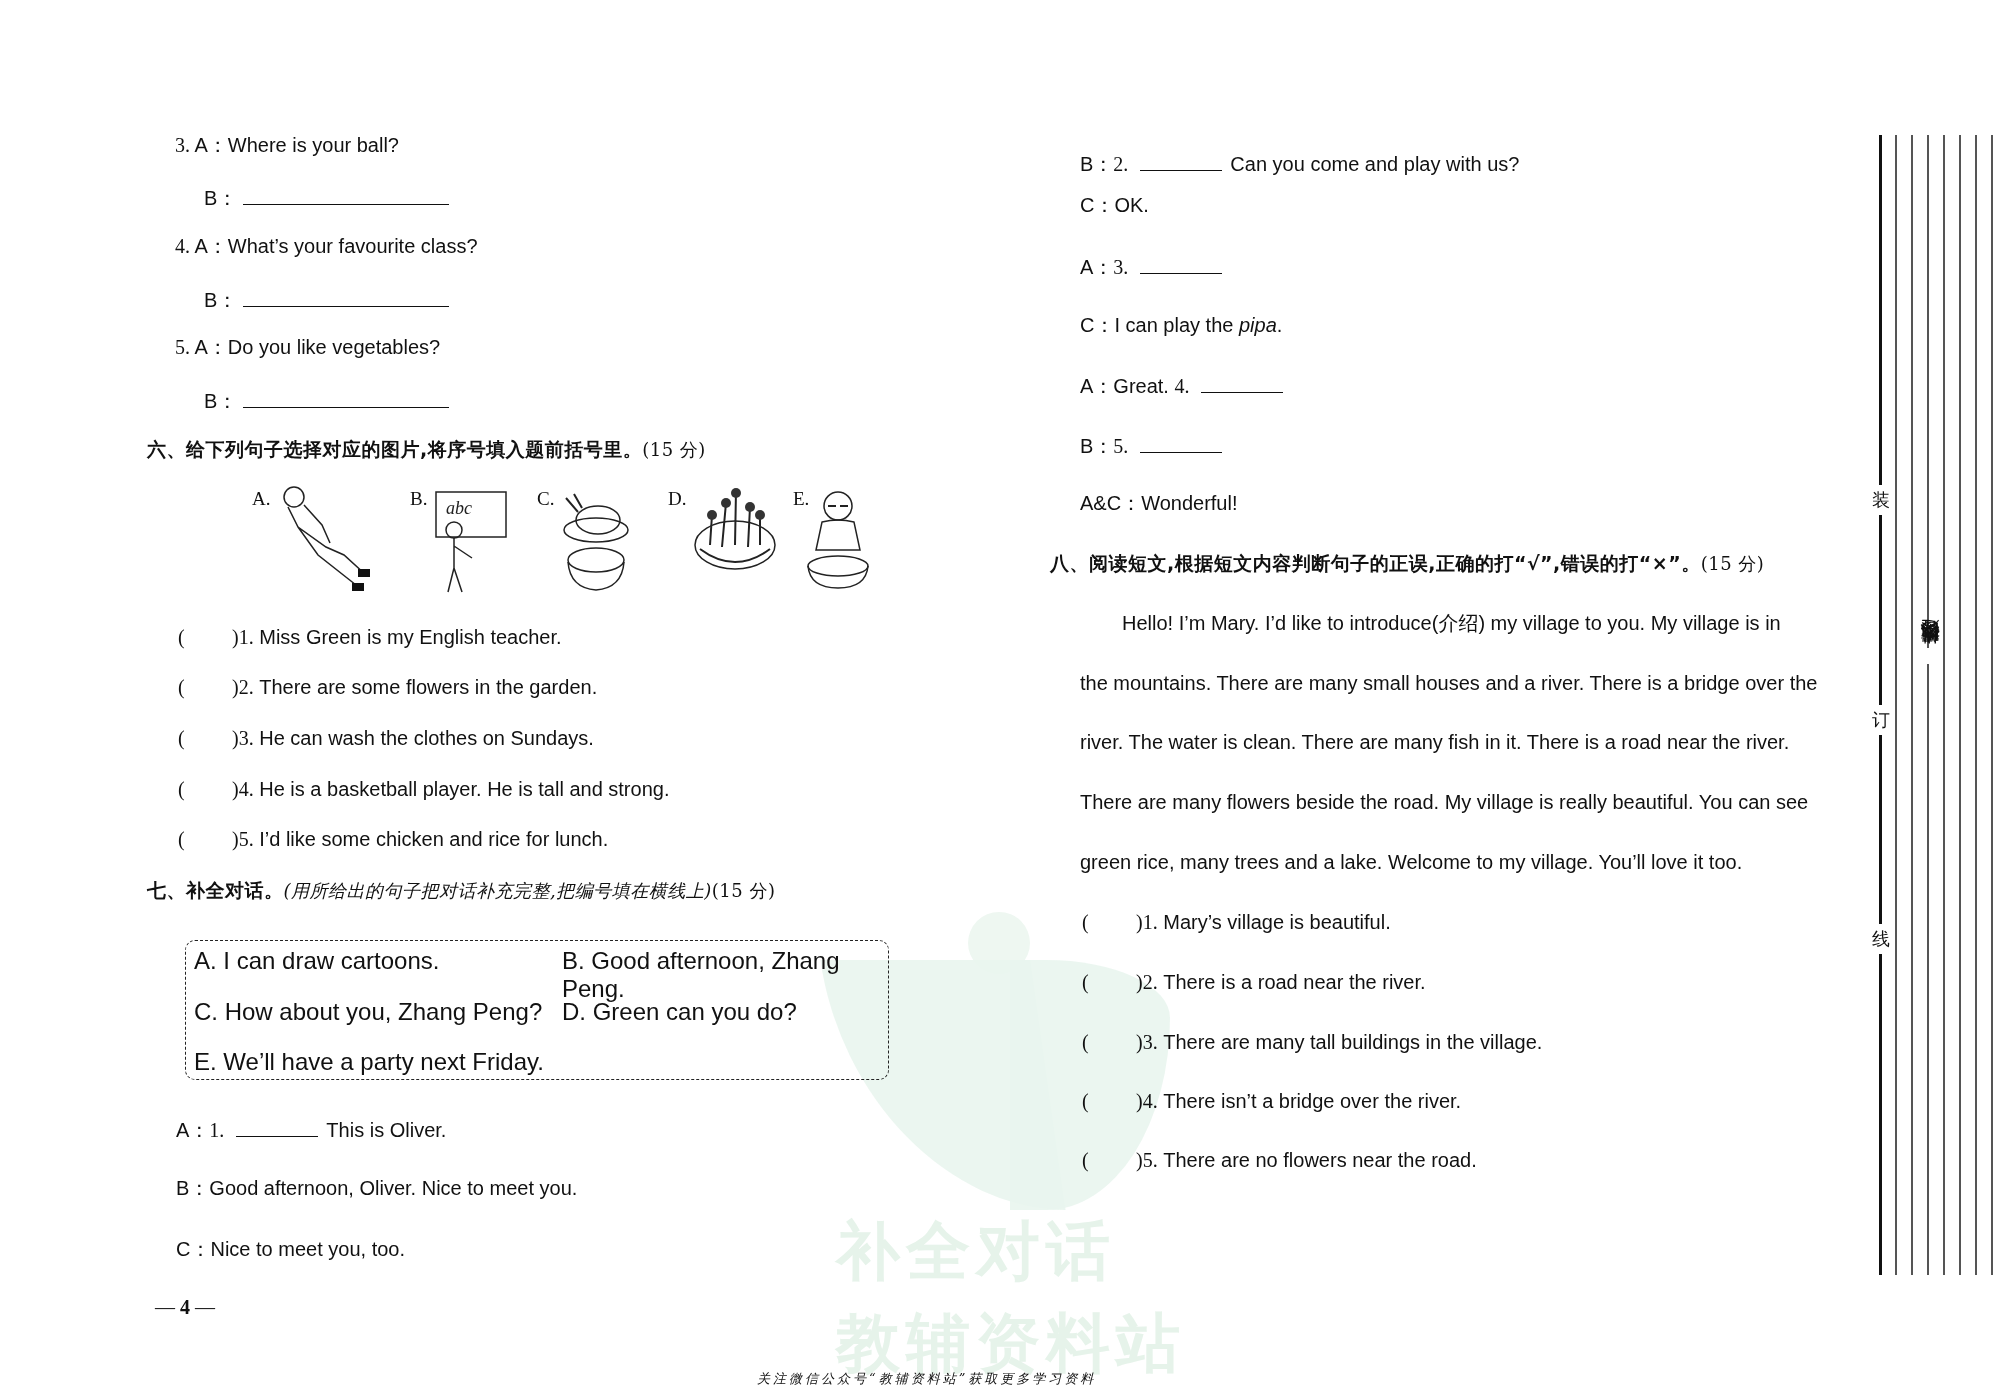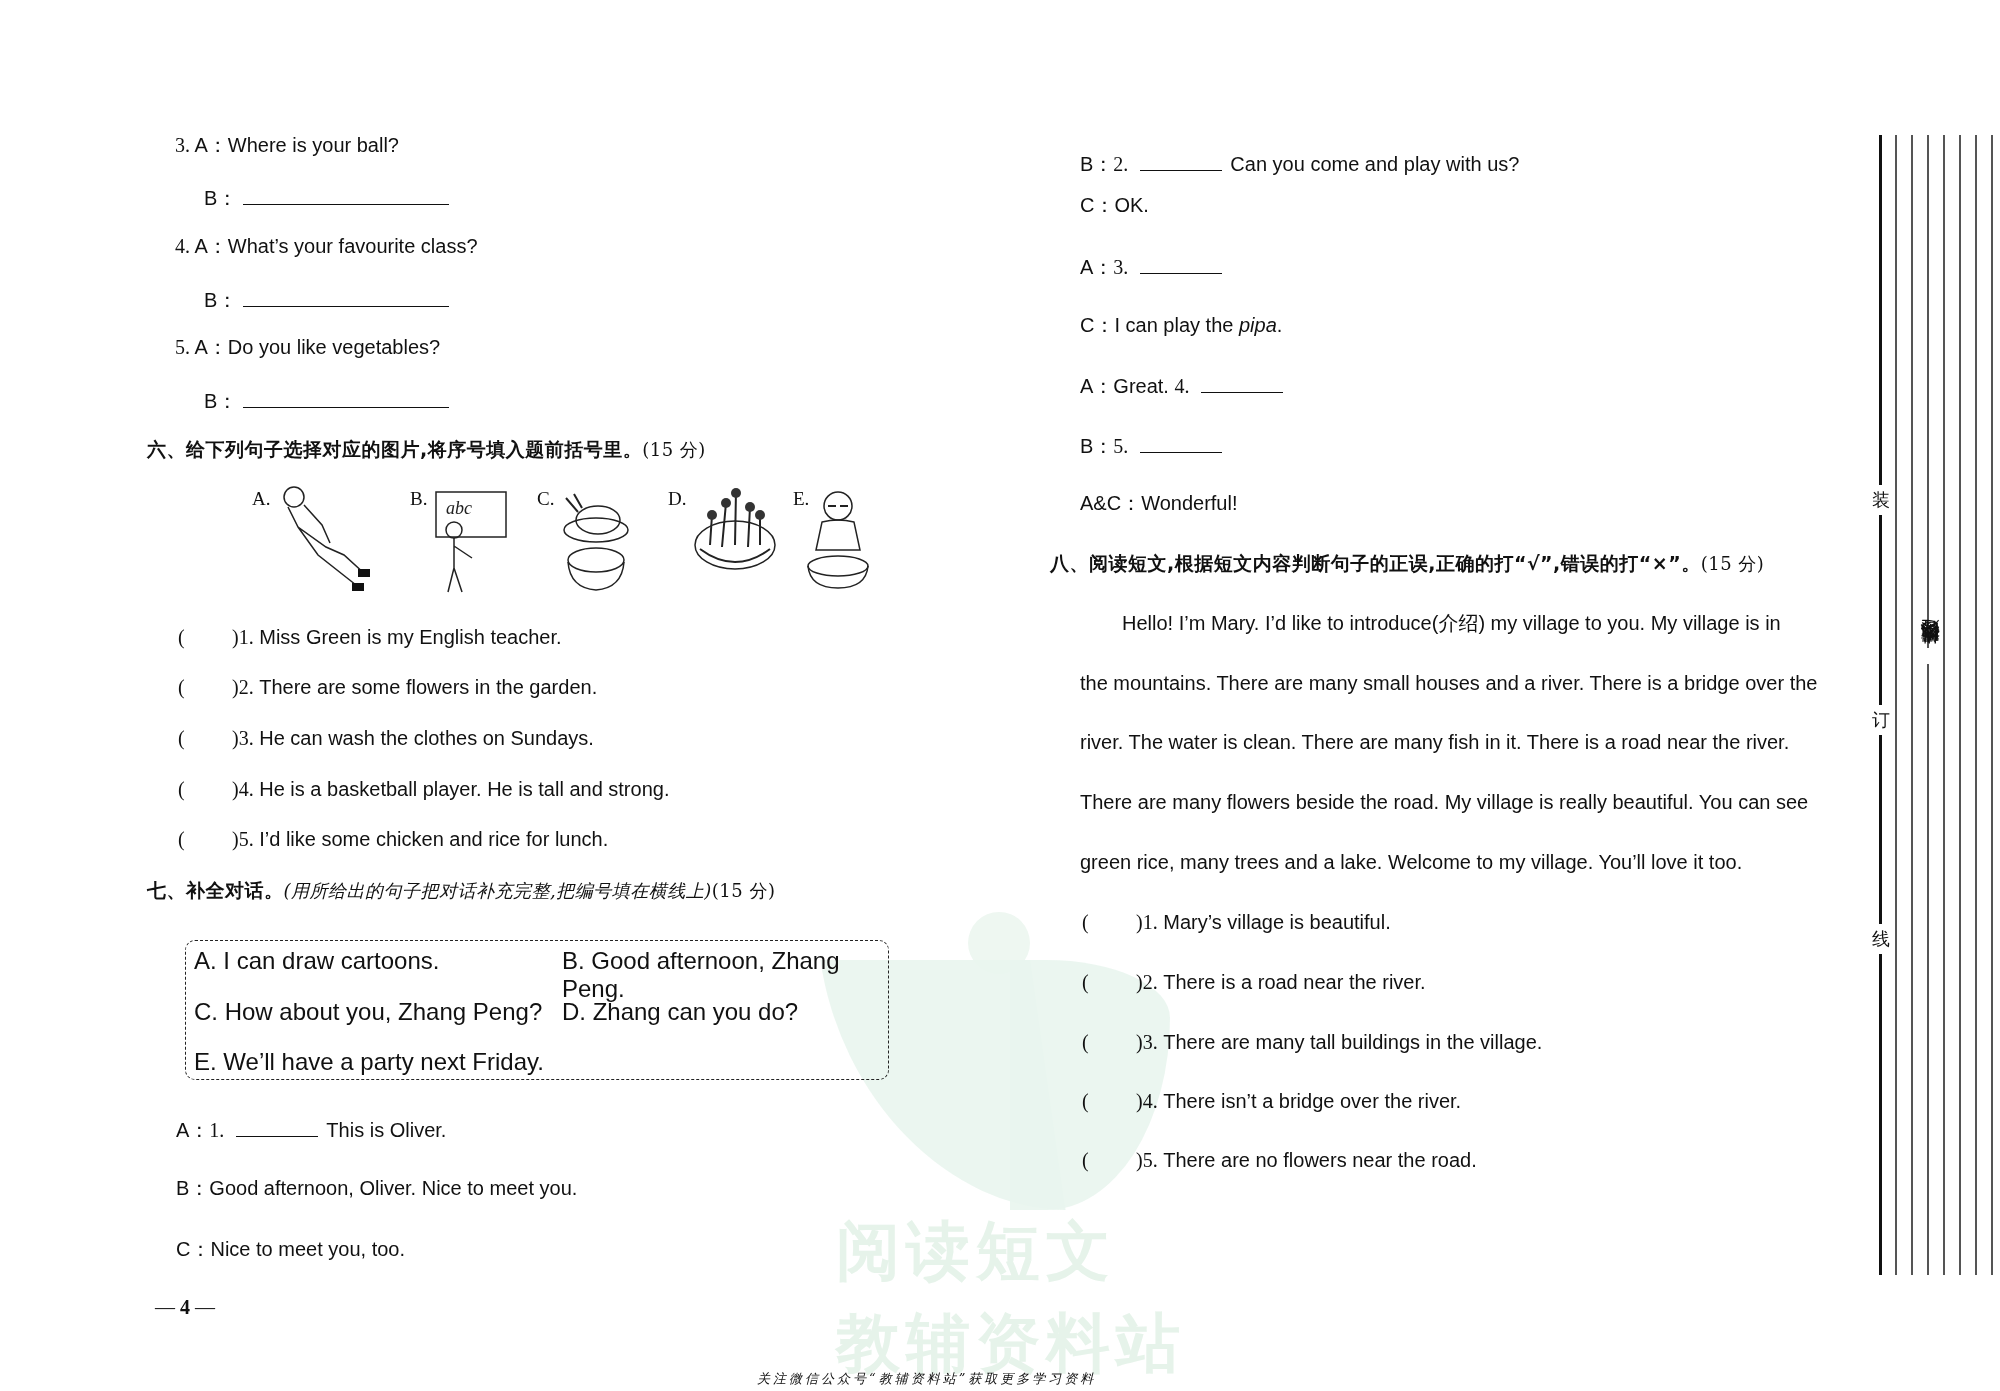--- a/index.html
+++ b/index.html
@@ -34,21 +34,21 @@
   .vtext { position:absolute; font-family:"DejaVu Sans", sans-serif; font-size:19px; background:#fff;
            writing-mode:vertical-rl; transform:rotate(180deg); padding:4px 0; letter-spacing:1px; }
   svg.pic { position:absolute; }
 </style>
 </head>
 <body>
 
 <div class="wm wm-circle"></div>
 <div class="wm wm-leaf-l"></div>
 <div class="wm wm-leaf-r"></div>
-<div class="wm wm-text abs" style="left:836px; top:1208px;">阅读短文</div>
+<div class="wm wm-text abs" style="left:836px; top:1208px;">补全对话</div>
 <div class="wm wm-text abs" style="left:836px; top:1300px;">教辅资料站</div>
 
 <div>
 
   <div class="abs en" style="left:175px; top:133px;">
     <span class="num">3.</span>
     <span>A：</span><span>Where is your ball?</span>
   </div>
   <div class="abs en" style="left:204px; top:184px;">
     <span>B：</span><span class="blank blank-long"></span>
@@ -140,21 +140,21 @@
   </div>
 
   <div class="abs cn-head" style="left:147px; top:878px;">
     <span>七、补全对话。</span><span class="cn-light" style="font-style:italic;">(用所给出的句子把对话补充完整,把编号填在横线上)</span><span class="cn-light">(15 分)</span>
   </div>
 
   <div class="opt-box">
     <span class="opt" style="left:8px; top:6px;">A.  I can draw cartoons.</span>
     <span class="opt" style="left:376px; top:6px;">B.  Good afternoon, Zhang Peng.</span>
     <span class="opt" style="left:8px; top:57px;">C.  How about you, Zhang Peng?</span>
-    <span class="opt" style="left:376px; top:57px;">D.  Zhang can you do?</span>
+    <span class="opt" style="left:376px; top:57px;">D.  Green can you do?</span>
     <span class="opt" style="left:8px; top:107px;">E.  We’ll have a party next Friday.</span>
   </div>
 
   <div class="abs en" style="left:176px; top:1116px;">
     <span>A：</span><span class="num">1.</span><span class="blank blank-short"></span><span>This is Oliver.</span>
   </div>
   <div class="abs en" style="left:176px; top:1176px;">
     <span>B：</span><span>Good afternoon, Oliver.  Nice to meet you.</span>
   </div>
   <div class="abs en" style="left:176px; top:1237px;">

